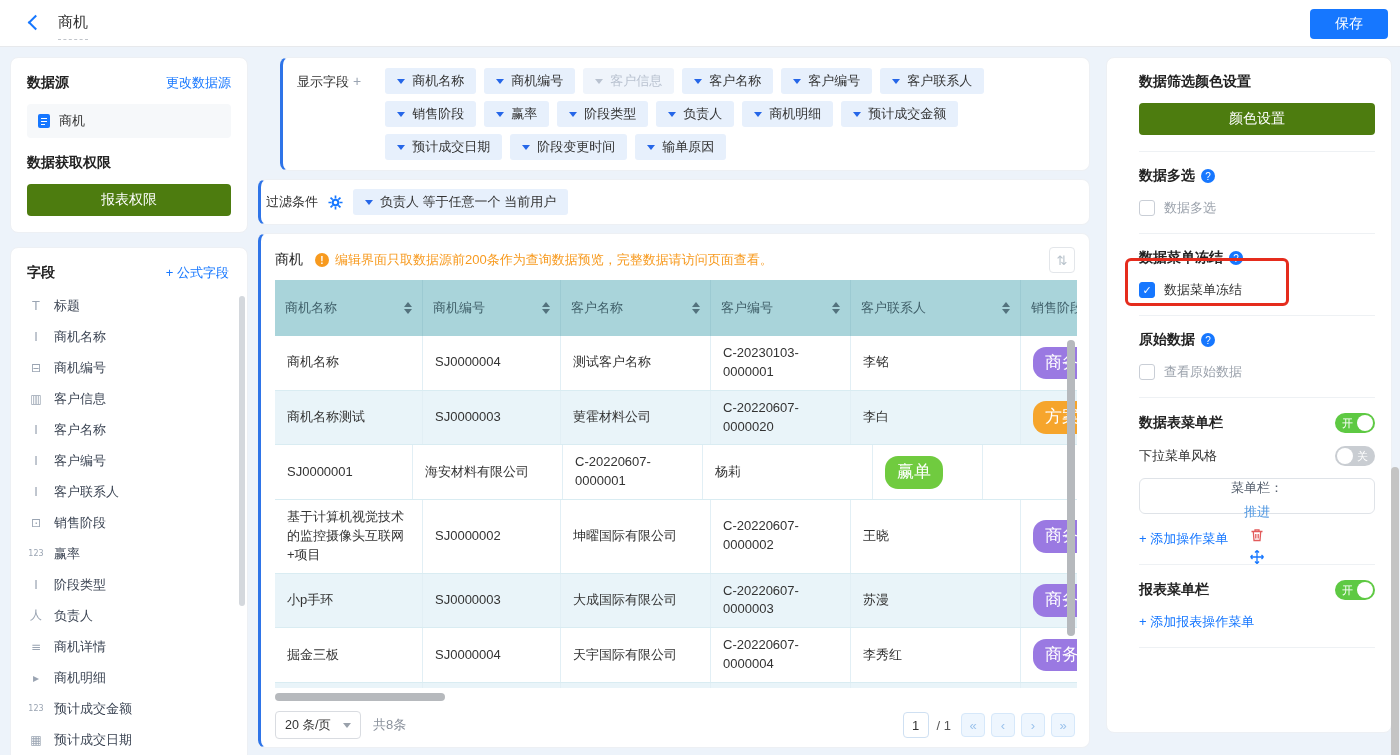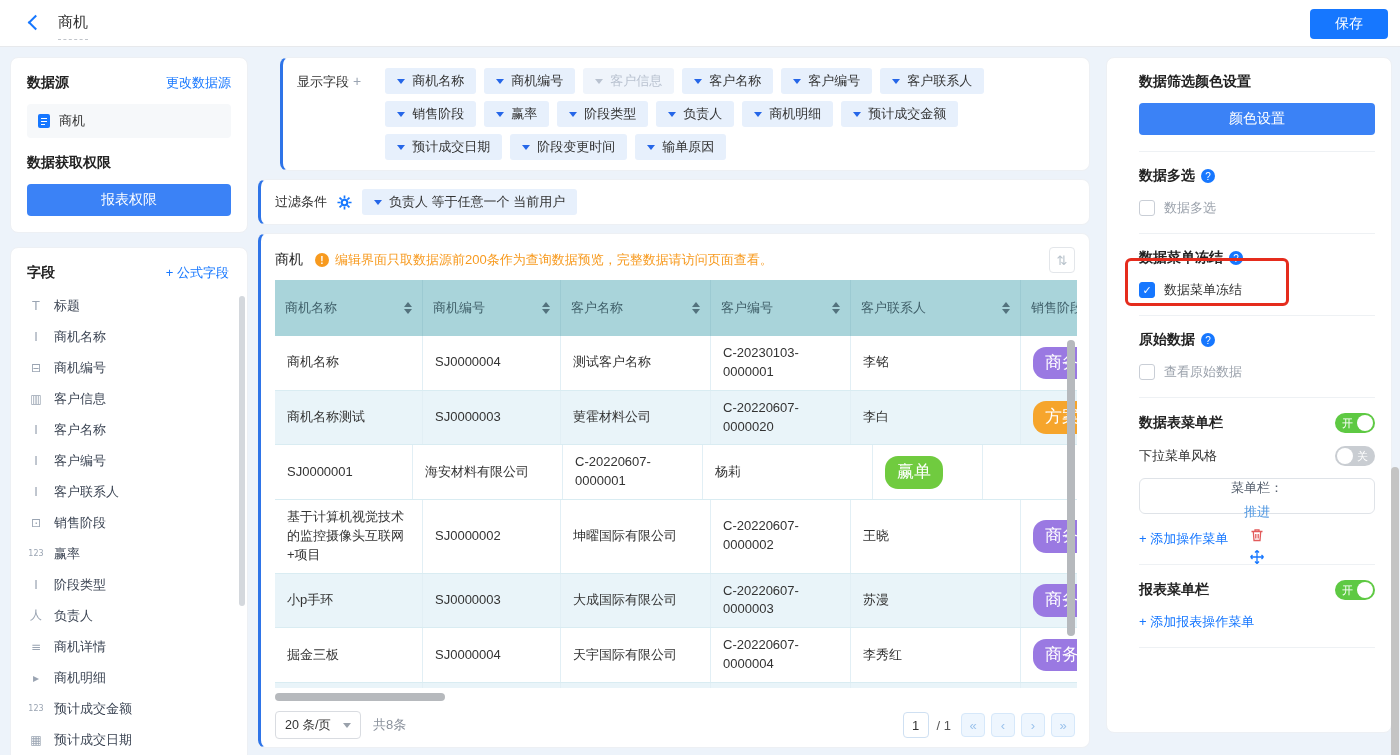--- a/index.html
+++ b/index.html
@@ -16,40 +16,40 @@
   .left-col{position:absolute;left:10px;top:10px;width:238px;}
   .mid-col{position:absolute;left:258px;top:10px;width:832px;}
   .right-col{position:absolute;left:1106px;top:10px;width:286px;height:676px;padding:0 16px;overflow:hidden;}
   
   .ds-card{padding:16px;margin-bottom:14px;}
   .rowline{display:flex;justify-content:space-between;align-items:center;}
   .sec-title{font-size:14px;font-weight:bold;color:#222;}
   .blue-link{color:#1677ff;font-size:13px;cursor:pointer;}
   .src-box{margin-top:12px;height:34px;background:#f6f8fa;border-radius:4px;display:flex;align-items:center;gap:8px;padding:0 10px;font-size:13px;color:#333;}
   .perm-title{margin-top:16px;}
-  .blue-btn{margin-top:12px;width:100%;height:32px;background:#3b82f6;color:#fff;border:none;border-radius:4px;font-size:14px;font-family:inherit;cursor:pointer;}
+  .blue-btn{margin-top:12px;width:100%;height:32px;background:#4d7c0f;color:#fff;border:none;border-radius:4px;font-size:14px;font-family:inherit;cursor:pointer;}
   
   .fields-card{padding:16px 8px 10px 16px;height:520px;position:relative;overflow:hidden;}
   .fields-head{display:flex;justify-content:space-between;align-items:center;padding-right:10px;gap:48px;}
   .fields-list{margin-top:8px;}
   .field-item{height:31px;display:flex;align-items:center;gap:9px;font-size:13px;color:#3c4554;cursor:pointer;}
   .ficon{width:18px;text-align:center;color:#9aa4b2;font-size:12px;flex:none;font-family:"DejaVu Sans",sans-serif;}
   .ficon.num{font-size:8px;letter-spacing:0;}
   .fields-scroll{position:absolute;right:2px;top:48px;width:6px;height:310px;background:#d4d8dd;border-radius:3px;}
   
   .mid-card{border-left:3px solid #2e74e8;}
   .disp-card{padding:10px 14px;display:flex;gap:24px;margin-left:22px;}
   .disp-label{flex:none;padding-top:5px;font-size:13px;color:#333;}
   .disp-plus{color:#9aa4b2;margin-left:4px;font-size:14px;cursor:pointer;}
   .tags{display:flex;flex-wrap:wrap;gap:7px 8px;flex:1;}
   .tag{display:flex;align-items:center;gap:7px;background:#e7f0fc;border-radius:3px;padding:4px 12px;font-size:13px;color:#333;cursor:pointer;}
   .caret{width:0;height:0;border-left:4px solid transparent;border-right:4px solid transparent;border-top:5px solid #2566e8;}
   .tag.disabled{background:#eff4fb;color:#b9c2d0;}
   .tag.disabled .caret{border-top-color:#b9c2d0;}
-  .filter-card{margin-top:8px;padding:9px 14px;display:flex;align-items:center;gap:10px;}
+  .filter-card{margin-top:8px;padding:9px 5px;display:flex;align-items:center;gap:10px;}
   .filter-label{font-size:13px;color:#333;}
   .tbl-card{margin-top:8px;padding:12px 14px 10px;height:515px;position:relative;}
   .tbl-head{display:flex;align-items:center;gap:12px;height:28px;}
   .warn{display:flex;align-items:center;gap:6px;color:#f79a1f;font-size:13px;flex:1;}
   .badge-ico{width:14px;height:14px;border-radius:50%;background:#f79a1f;color:#fff;font-size:10px;display:inline-flex;align-items:center;justify-content:center;flex:none;font-weight:bold;}
   .q-ico{width:14px;height:14px;border-radius:50%;background:#1677ff;color:#fff;font-size:10px;display:inline-flex;align-items:center;justify-content:center;flex:none;margin-left:6px;}
   .sort-box{width:26px;height:26px;border:1px solid #e3e6ea;border-radius:4px;display:flex;align-items:center;justify-content:center;color:#b9c3cc;font-size:13px;cursor:pointer;}
   
   .twrap{margin-top:6px;width:802px;overflow:hidden;position:relative;}
   .thead{display:flex;width:856px;background:#a9d4da;}

